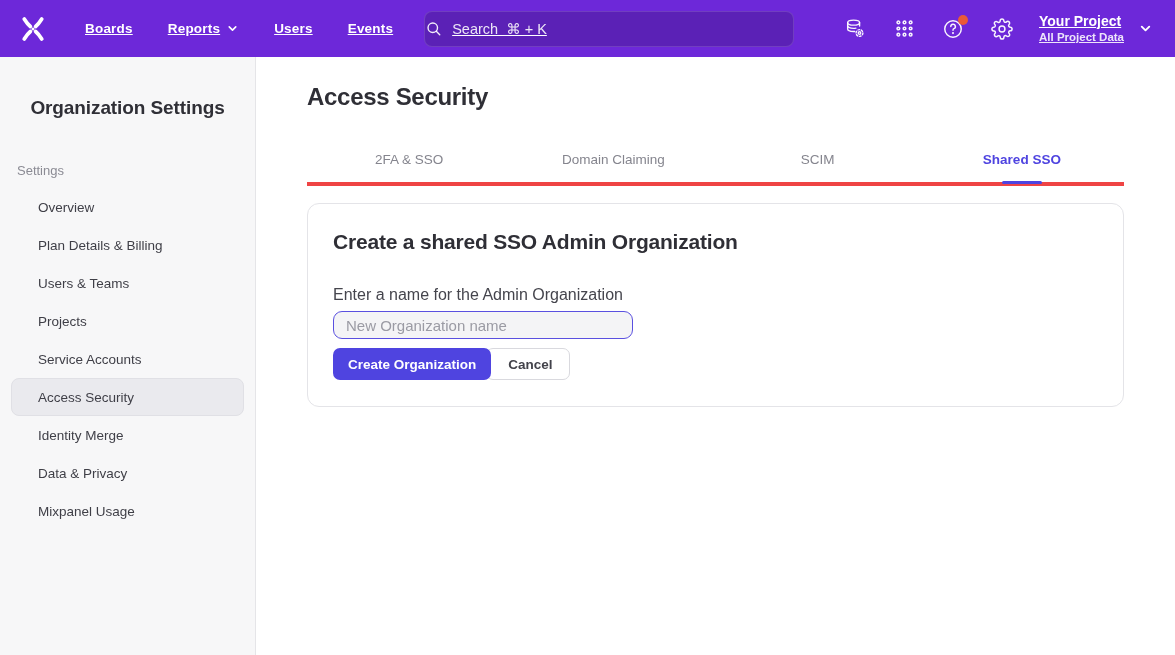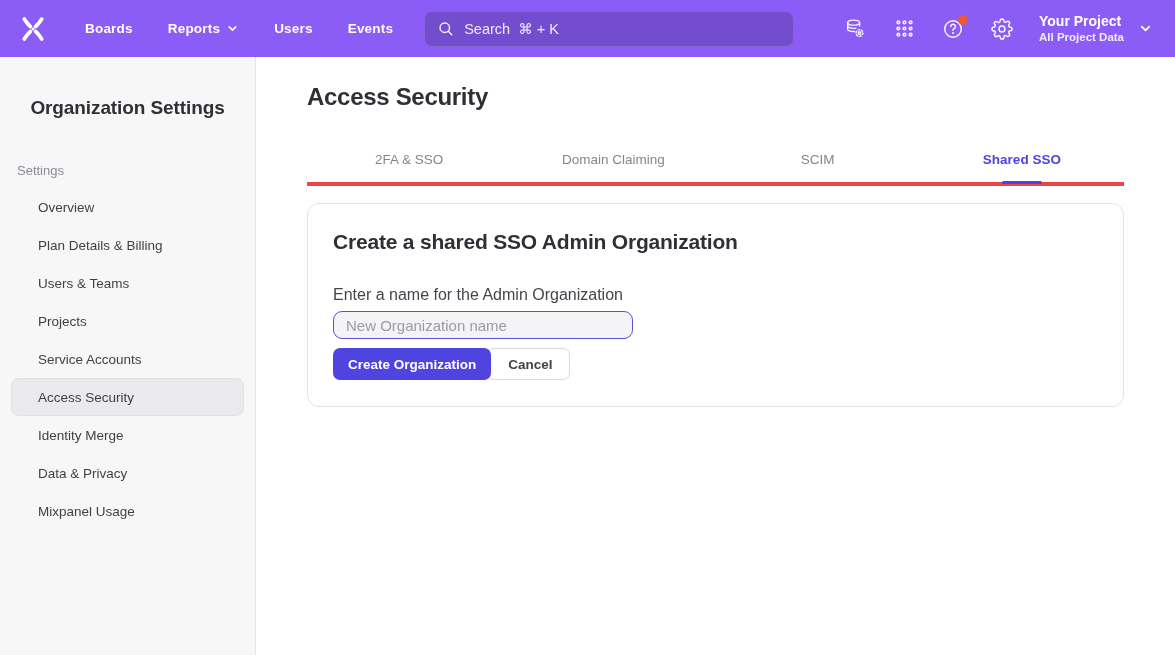--- a/index.html
+++ b/index.html
@@ -1,28 +1,28 @@
 <!DOCTYPE html>
 <html><head>
 <meta charset="utf-8">
 <style>
   * { margin:0; padding:0; box-sizing:border-box; }
   html,body { width:1175px; height:655px; overflow:hidden; background:#fff;
     font-family:"Liberation Sans", sans-serif; }
 
   
-  .navbar { height:57px; background:#8b5cf6; display:flex; align-items:center;
-    padding:0 22px 0 18px; color:#fff; position:relative; }
+  .navbar { height:57px; background:#6d28d9; display:flex; align-items:center;
+    padding:0 22px 0 18px; color:#fff; position:relative;text-decoration:underline; }
   .logo { width:30px; height:30px; display:flex; align-items:center; justify-content:center; cursor:pointer; flex:0 0 auto; }
   .nav-links { display:flex; gap:35px; margin-left:37px; align-items:center; }
   .nav-link { font-size:13.5px; font-weight:700; color:#fff; cursor:pointer; white-space:nowrap;
     display:flex; align-items:center; gap:6px; letter-spacing:.2px; }
   .searchbox { margin-left:31px; width:370px; height:36px; background:rgba(0,0,0,0.16);
     border:1px solid rgba(255,255,255,0.13); border-radius:8px; display:flex; align-items:center;
-    padding:0 12px; flex:0 0 auto;justify-content:space-between; }
+    padding:0 0; flex:0 0 auto;justify-content:space-between; }
   .searchbox input { flex:1; background:transparent; border:none; outline:none; color:#fff;
     font-size:14.5px; margin-left:9px; font-family:inherit; }
   .searchbox input::placeholder { color:rgba(255,255,255,0.88); }
   .nav-right { margin-left:auto; display:flex; align-items:center; }
   .icon-btn { width:22px; height:22px; position:relative; cursor:pointer; margin-left:27px;
     display:flex; align-items:center; justify-content:center; flex:0 0 auto; }
   .icon-btn:first-child { margin-left:0; }
   .badge-dot { position:absolute; top:-3px; right:-4px; width:10px; height:10px; border-radius:50%; }
   .project-switcher { margin-left:26px; cursor:pointer; line-height:1.25; }
   .proj-name { font-size:14px; font-weight:700; }

